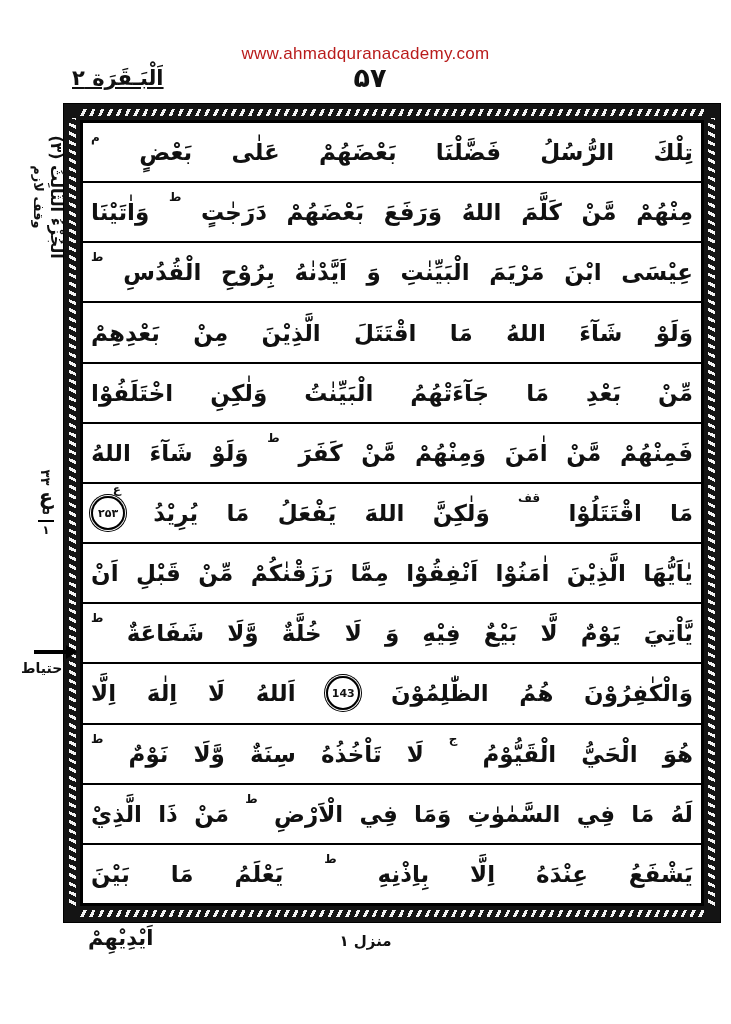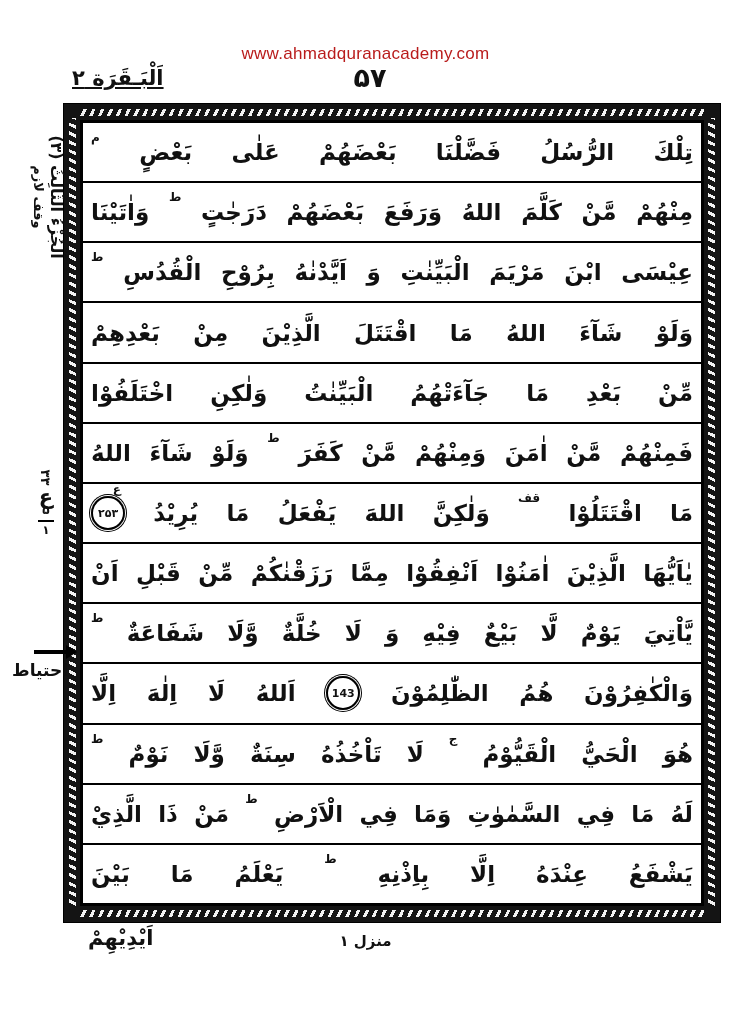--- a/index.html
+++ b/index.html
@@ -50,21 +50,21 @@
   .ruku-marker .num-top{transform:rotate(90deg);font-size:13px;letter-spacing:-1px;}
   .ruku-marker .ain{font-size:21px;line-height:20px;margin-top:2px;}
   .ruku-marker .num-bottom{font-size:12px;margin-top:-4px;}
   .ruku-marker .divider{width:16px;border-top:2px solid #000;margin:3px 0 1px 0;}
   .ruku-marker .num-sub{font-size:12px;}
 
   .ihtiyat{position:absolute;left:20px;top:650px;width:48px;text-align:center;direction:rtl;}
   .arrow{position:relative;width:34px;height:4px;background:#000;margin:0 0 6px 6px;}
   .arrow::after{content:'';position:absolute;right:-9px;top:-5px;
     border-left:11px solid #000;border-top:7px solid transparent;border-bottom:7px solid transparent;}
-  .ihtiyat-label{font-size:17px;font-weight:bold;}
+  .ihtiyat-label{font-size:14px;font-weight:bold;}
 
   .manzil{position:absolute;top:932px;left:0;width:731px;text-align:center;
     direction:rtl;font-size:15px;font-weight:bold;}
   .catchword{position:absolute;top:926px;left:88px;direction:rtl;
     font-size:21px;font-weight:bold;}
 </style>
 </head>
 <body>
 
 <div id="page">

